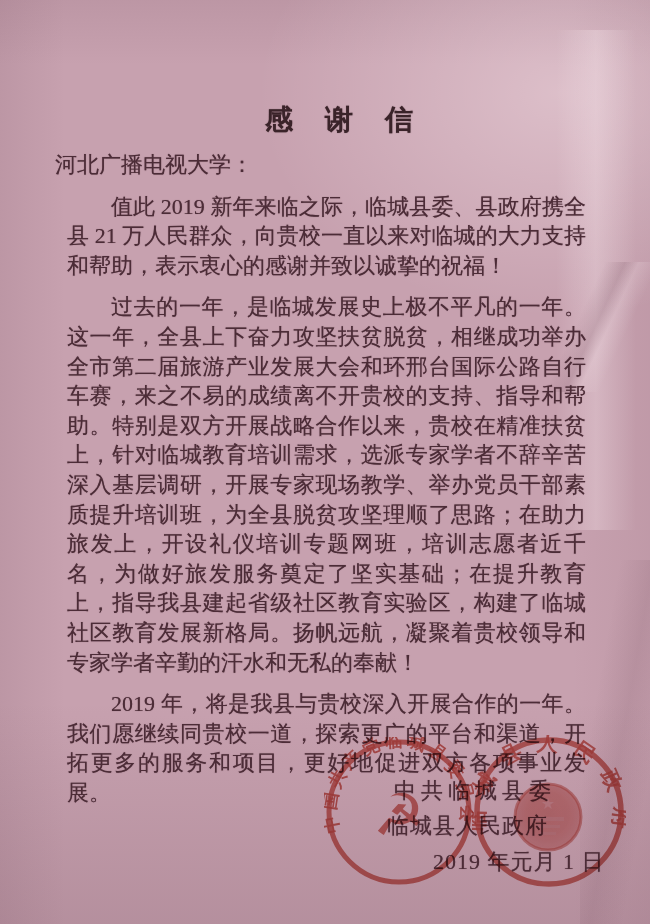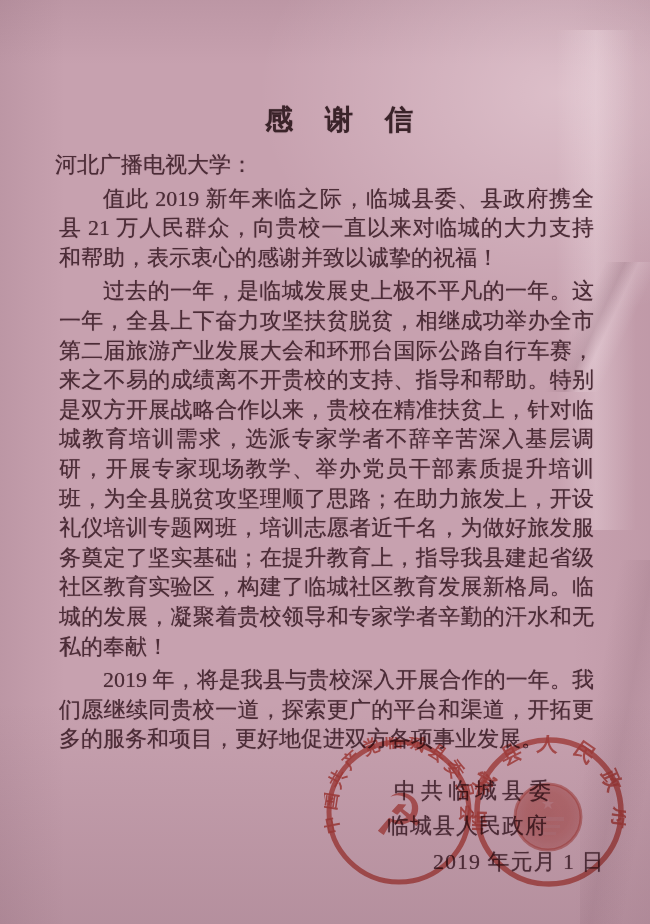--- a/index.html
+++ b/index.html
@@ -45,21 +45,21 @@
   }
   .letter-body {
     position: absolute; left: 55px; top: 138px; width: 543px;
     color: #4c2c37;
     font-size: 22px;
     line-height: 29.6px;
     text-shadow: 0 0 0.8px rgba(76,44,55,0.7);
   }
   .salutation { margin: 12px 0 2px 0; }
   .letter-body p {
-    margin: 4px;
+    margin: 12px;
     text-indent: 2em;
     text-align: justify;
   }
   .signature-block { position: absolute; color: #4c2c37; text-shadow: 0 0 0.8px rgba(76,44,55,0.7); }
   .sig-1 { left: 394px; top: 776px; font-size: 22px; letter-spacing: 5px; }
   .sig-2 { left: 387px; top: 811px; font-size: 22px; letter-spacing: 1px; }
   .sig-date { left: 389px; top: 847px; font-size: 22px; letter-spacing: 1px; margin-left: 44px; }
   .seal {
     position: absolute;
     mix-blend-mode: multiply;
@@ -78,21 +78,21 @@
 
   <div class="streak"></div>
   <div class="crease-1"></div>
   <div class="crease-2"></div>
 
   <h1 class="title">感　谢　信</h1>
 
   <div class="letter-body">
     <div class="salutation">河北广播电视大学：</div>
     <p>值此 2019 新年来临之际，临城县委、县政府携全县 21 万人民群众，向贵校一直以来对临城的大力支持和帮助，表示衷心的感谢并致以诚挚的祝福！</p>
-    <p>过去的一年，是临城发展史上极不平凡的一年。这一年，全县上下奋力攻坚扶贫脱贫，相继成功举办全市第二届旅游产业发展大会和环邢台国际公路自行车赛，来之不易的成绩离不开贵校的支持、指导和帮助。特别是双方开展战略合作以来，贵校在精准扶贫上，针对临城教育培训需求，选派专家学者不辞辛苦深入基层调研，开展专家现场教学、举办党员干部素质提升培训班，为全县脱贫攻坚理顺了思路；在助力旅发上，开设礼仪培训专题网班，培训志愿者近千名，为做好旅发服务奠定了坚实基础；在提升教育上，指导我县建起省级社区教育实验区，构建了临城社区教育发展新格局。临城的发展，凝聚着贵校领导和专家学者辛勤的汗水和无私的奉献！</p>
+    <p>过去的一年，是临城发展史上极不平凡的一年。这一年，全县上下奋力攻坚扶贫脱贫，相继成功举办全市第二届旅游产业发展大会和环邢台国际公路自行车赛，来之不易的成绩离不开贵校的支持、指导和帮助。特别是双方开展战略合作以来，贵校在精准扶贫上，针对临城教育培训需求，选派专家学者不辞辛苦深入基层调研，开展专家现场教学、举办党员干部素质提升培训班，为全县脱贫攻坚理顺了思路；在助力旅发上，开设礼仪培训专题网班，培训志愿者近千名，为做好旅发服务奠定了坚实基础；在提升教育上，指导我县建起省级社区教育实验区，构建了临城社区教育发展新格局。扬帆远航，凝聚着贵校领导和专家学者辛勤的汗水和无私的奉献！</p>
     <p>2019 年，将是我县与贵校深入开展合作的一年。我们愿继续同贵校一道，探索更广的平台和渠道，开拓更多的服务和项目，更好地促进双方各项事业发展。</p>
   </div>
 
   <div class="signature-block sig-1">中共临城县委</div>
   <div class="signature-block sig-2">临城县人民政府</div>
   <div class="signature-block sig-date">2019 年元月 1 日</div>
 
   <div class="seal seal-party">
     <svg width="150" height="150" viewBox="0 0 150 150">
       <defs>

